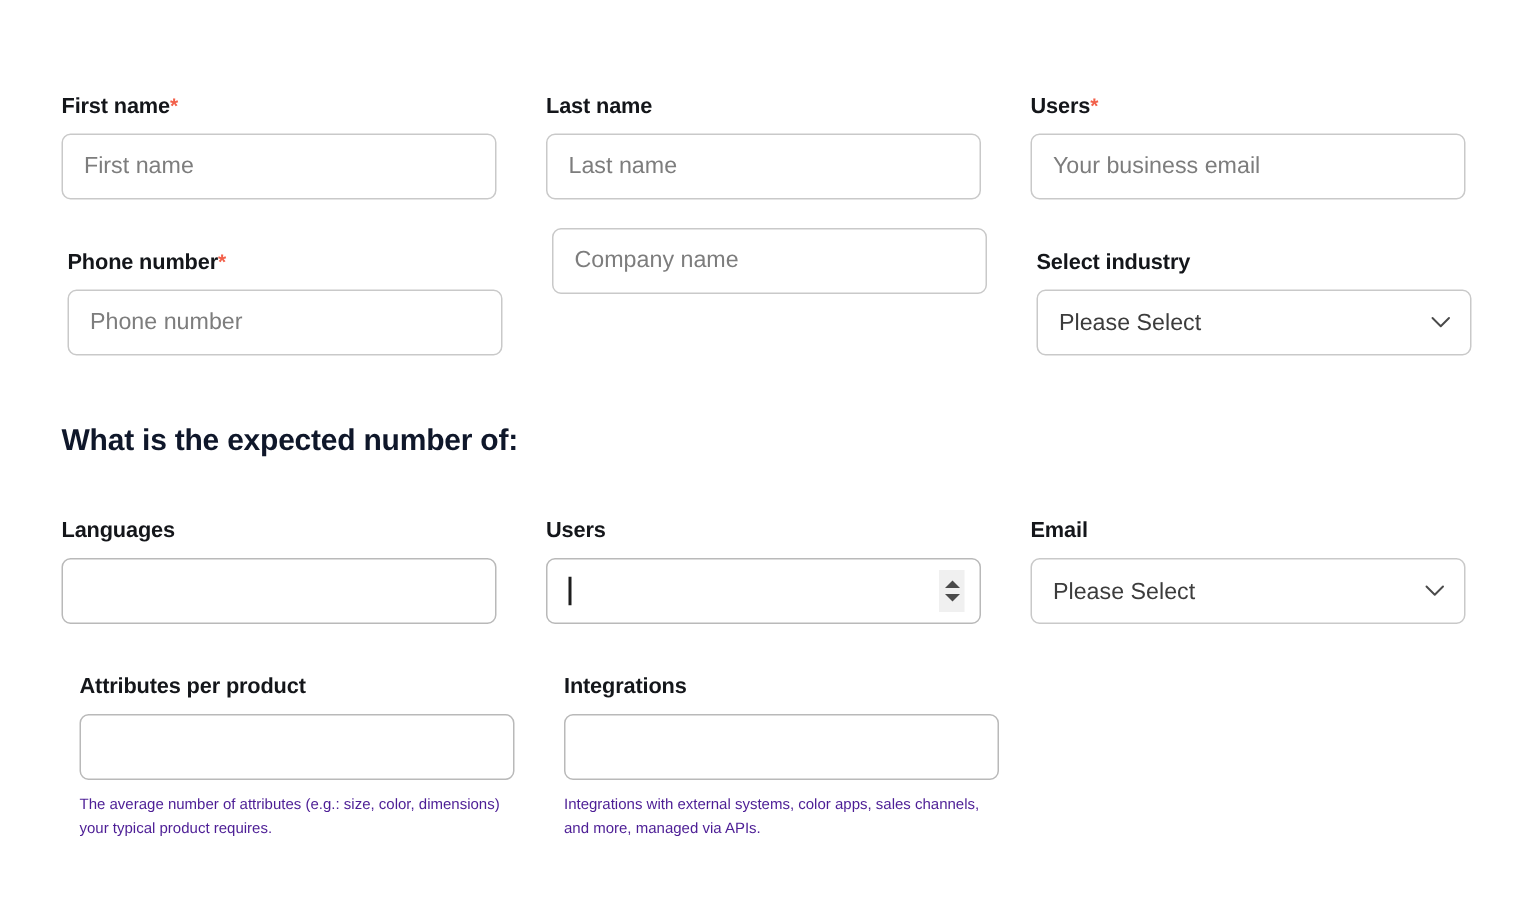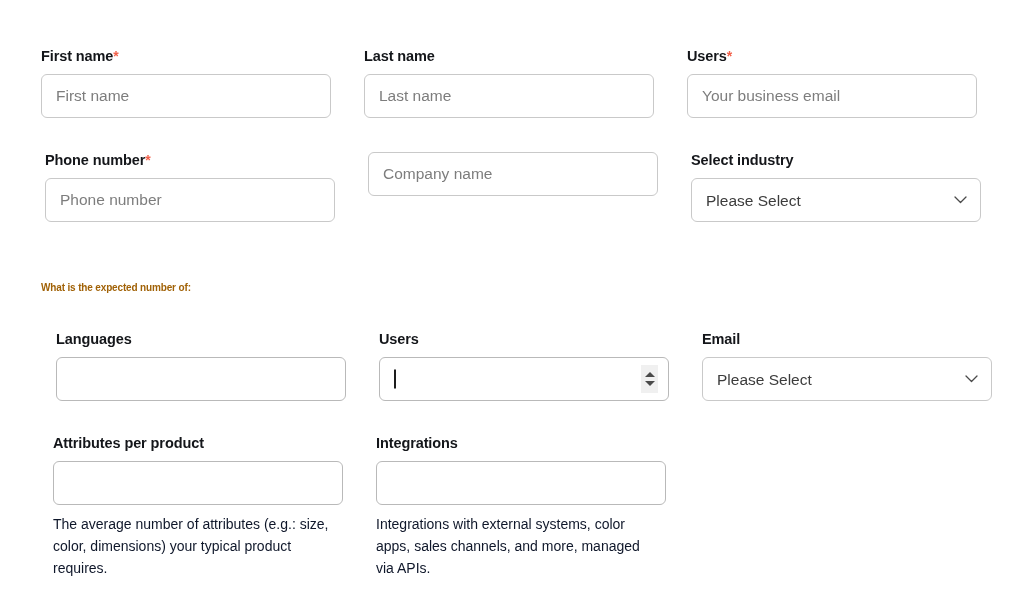--- a/index.html
+++ b/index.html
@@ -36,21 +36,21 @@
   }
 
   
   .field-label {
     display: block;
     font-size: 14.5px;
     font-weight: bold;
     letter-spacing: -0.1px;
     color: #14161a;
     line-height: 1.2;
-    margin: 0 0 9px 0;
+    margin: 14px 0 9px 0;
     white-space: nowrap;
   }
   .req {
     color: #f2604a;
     font-weight: bold;
     font-size: 14px;
   }
 
   
   .control {
@@ -136,42 +136,42 @@
   }
   .tri-dn {
     width: 0; height: 0;
     border-left: 5px solid transparent;
     border-right: 5px solid transparent;
     border-top: 5px solid #4a4a4a;
   }
 
   
   .section-heading {
-    font-size: 10px;
+    font-size: 20px;
     font-weight: bold;
     letter-spacing: -0.15px;
-    color: #a16207;
+    color: #0f172a;
     margin: 0;
     line-height: 1.2;
   }
 
   
   .help {
-    font-size: 14px;
+    font-size: 10px;
     line-height: 1.55;
-    color: #0f172a;
+    color: #4c1d95;
     margin: 9px 0 0 0;
     max-width: 285px;
   }
 
   
   #row-1 { position: absolute; top: 48px;  left: 0; }
   #row-2 { position: absolute; top: 152px; left: 4px; }
   #row-3 { position: absolute; top: 282px; left: 0; }
-  #row-4 { position: absolute; top: 331px; left: 15px; }
+  #row-4 { position: absolute; top: 331px; left: 0; }
   #row-5 { position: absolute; top: 435px; left: 12px; }
 </style>
 </head>
 <body>
 
 <div class="form-wrap">
 
   <div class="row" id="row-1">
 
     <div class="col">

